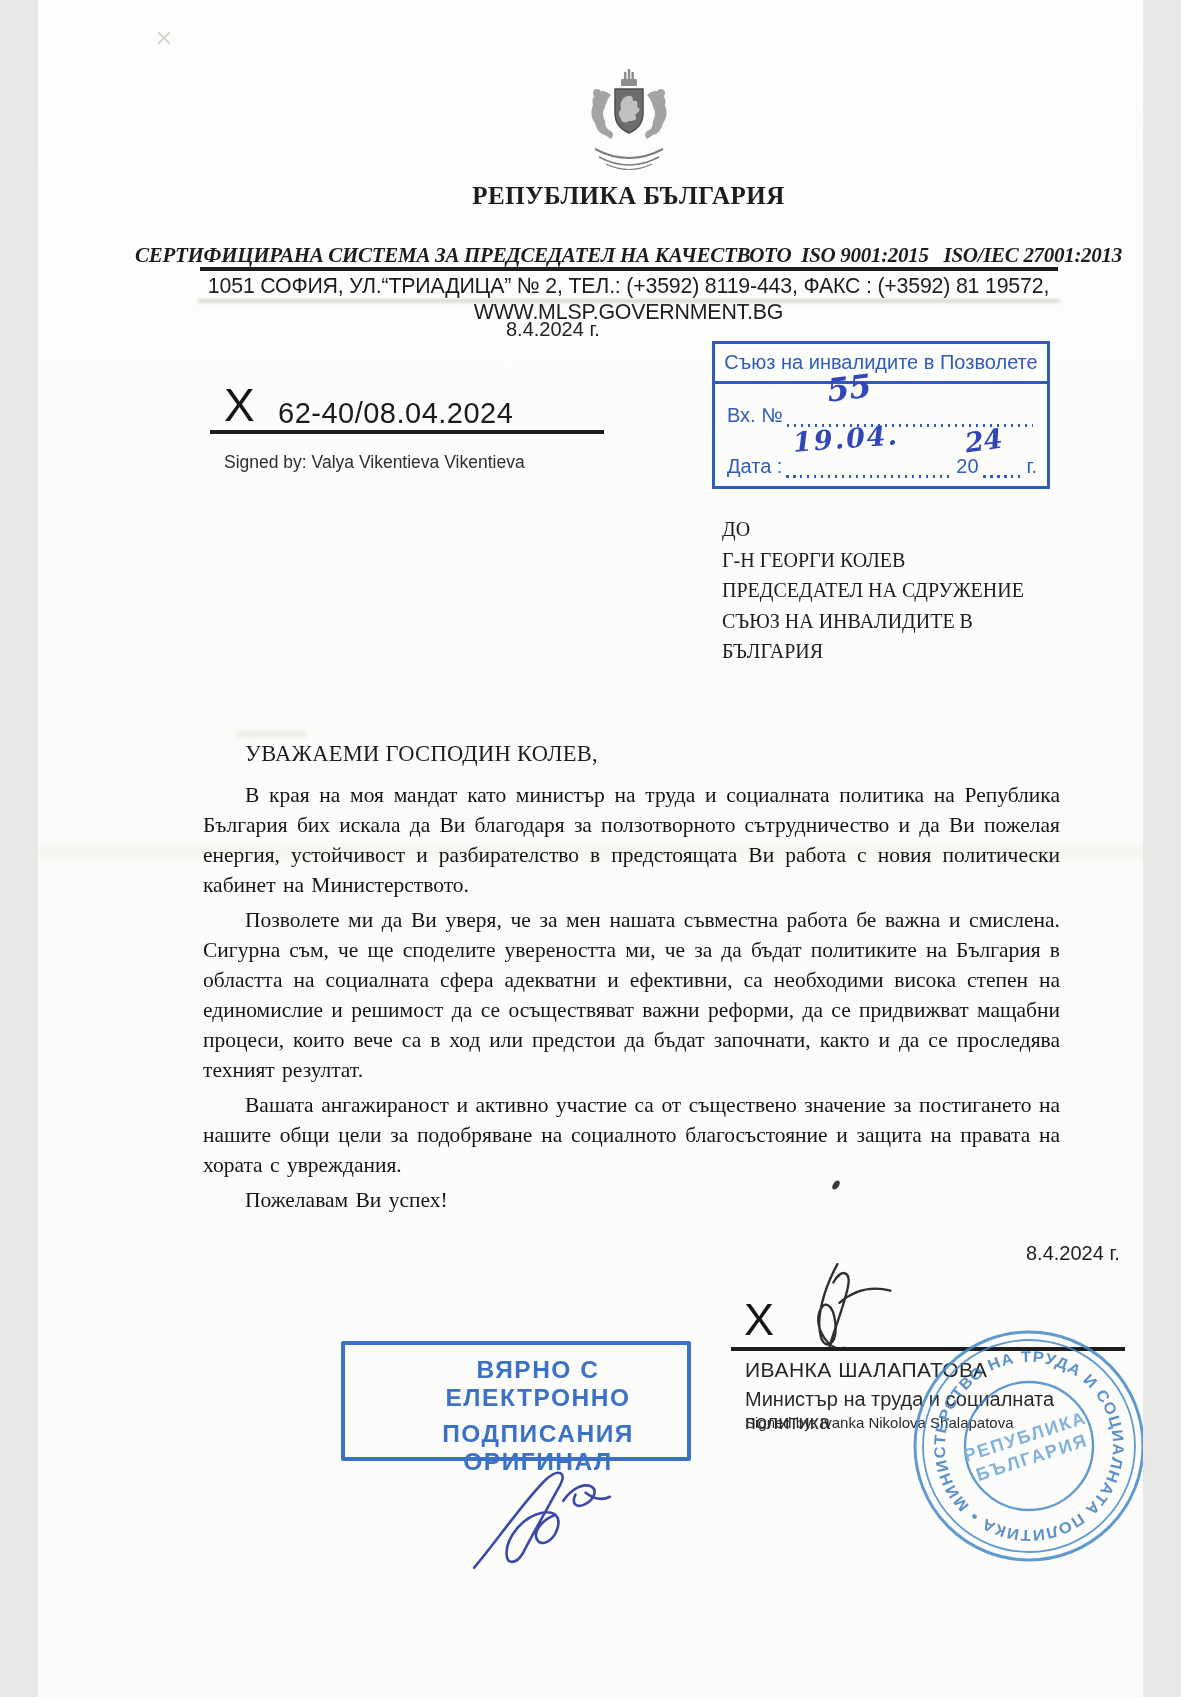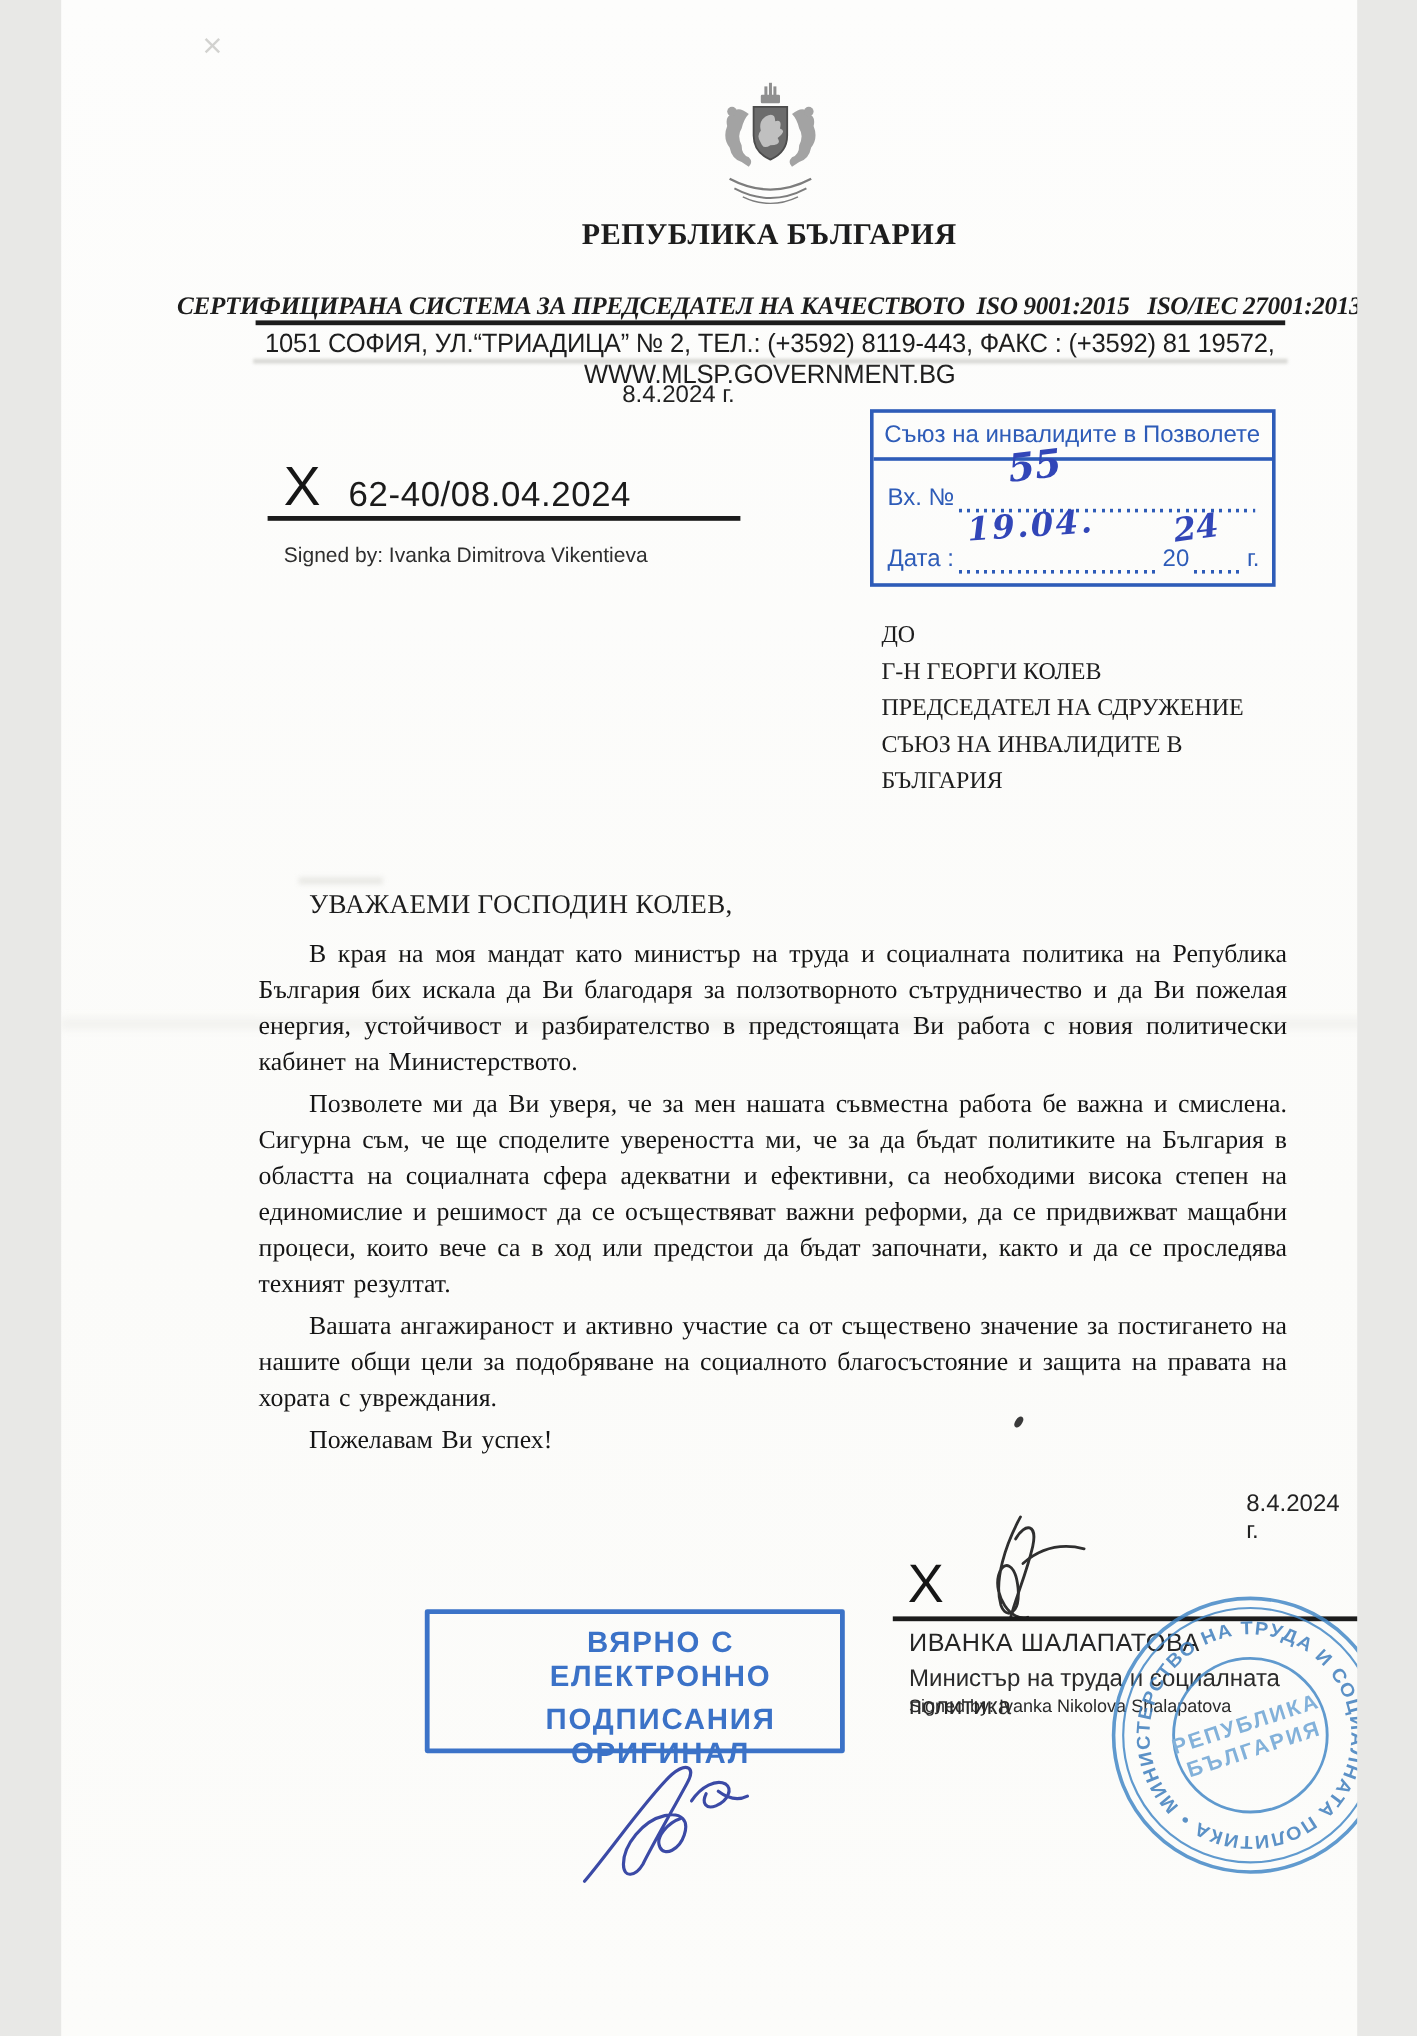--- a/index.html
+++ b/index.html
@@ -1,19 +1,19 @@
 <!DOCTYPE html>
 <html style="--stamp-blue: #2e5cb8; --cert-stamp-blue: #2d68c4; --round-stamp-blue: #4287c6; --ink-blue: #3b4aa6; --handwriting-blue: #3246b8; --ink-black: #2a2a2a;"><head>
 <meta charset="utf-8">
 <style>
   html,body{margin:0;padding:0;background:#e8e8e6;}
   .page{
     position:relative;width:1080px;height:1697px;margin:0 auto;
     background:linear-gradient(180deg,#fdfdfc 0%,#fbfbf9 60%,#fcfcfa 100%);
-    font-family:"Liberation Serif","DejaVu Serif",serif;color:#1d1d1d;overflow:hidden;
+    font-family:"Liberation Serif","DejaVu Serif",serif;color:#1d1d1d;overflow:hidden;padding-left:25px;
   }
   .center{position:absolute;left:0;width:1181px;text-align:center;}
   .sans{font-family:"Liberation Sans","DejaVu Sans",sans-serif;}
 
   
   .artifact-x{position:absolute;left:118px;top:30px;width:16px;height:16px;opacity:.75;}
   .artifact-x i{position:absolute;left:0;top:7px;width:16px;height:2px;background:#c4c4c1;display:block;}
   .artifact-x i:first-child{transform:rotate(45deg);}
   .artifact-x i:last-child{transform:rotate(-45deg);}
   .scan-band{position:absolute;left:0;top:848px;width:1181px;height:10px;background:#ebebe7;opacity:.5;filter:blur(3px);}
@@ -150,21 +150,21 @@
       <span class="dots dots-year"></span>
       <span class="in-label">г.</span>
       <span class="hw hw-date">19.04.</span>
       <span class="hw hw-year">24</span>
     </div>
   </div>
 
   <div class="xmark x-top">X</div>
   <div class="refnum">62-40/08.04.2024</div>
   <div class="rule ref-underline"></div>
-  <div class="signed-note">Signed by: Ivanka Dimitrova Vikentieva</div>
+  <div class="signed-note">Signed by: Valya Vikentieva Vikentieva</div>
 
   <div class="addressee">
     <div>ДО</div>
     <div>Г-Н ГЕОРГИ КОЛЕВ</div>
     <div>ПРЕДСЕДАТЕЛ НА СДРУЖЕНИЕ</div>
     <div>СЪЮЗ НА ИНВАЛИДИТЕ В</div>
     <div>БЪЛГАРИЯ</div>
   </div>
 
   <div class="salutation">УВАЖАЕМИ ГОСПОДИН КОЛЕВ,</div>

